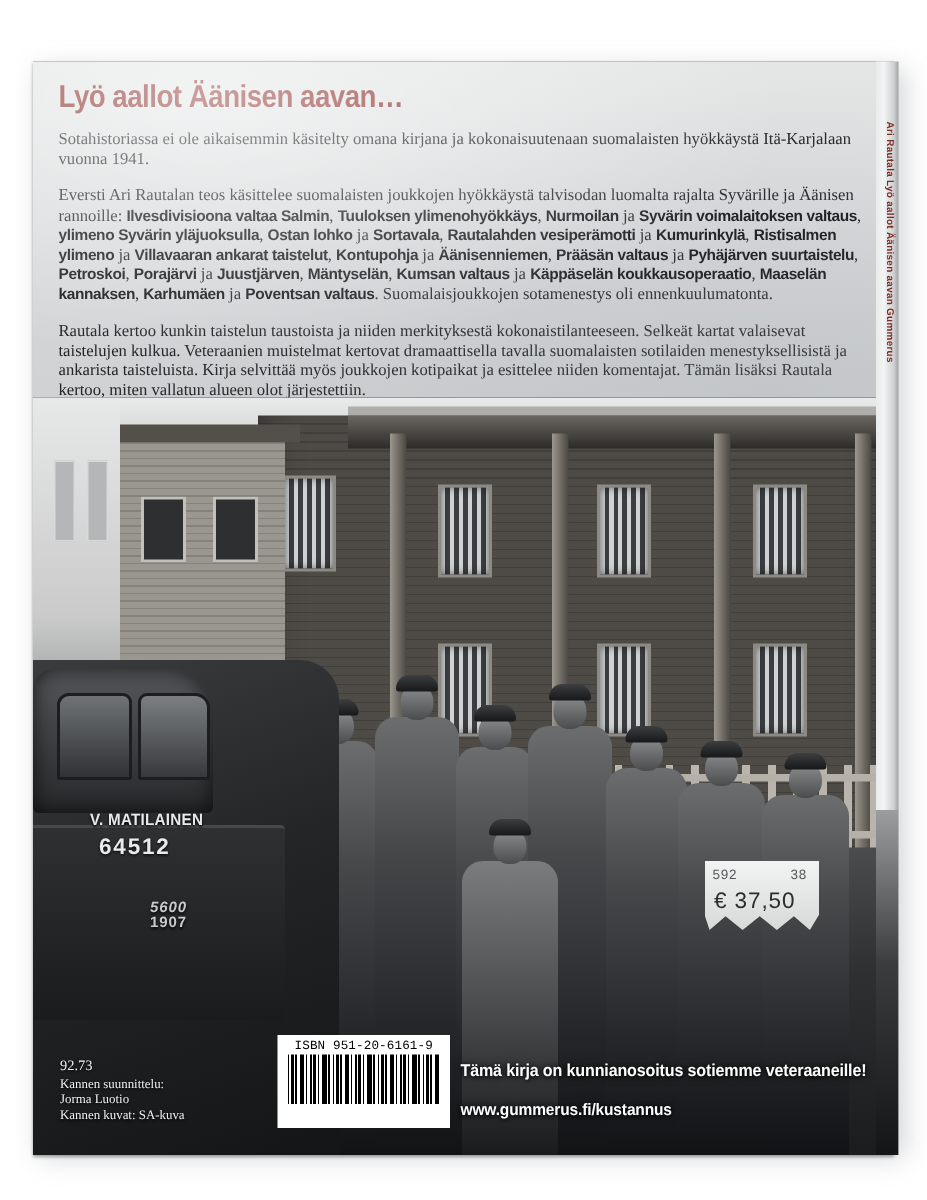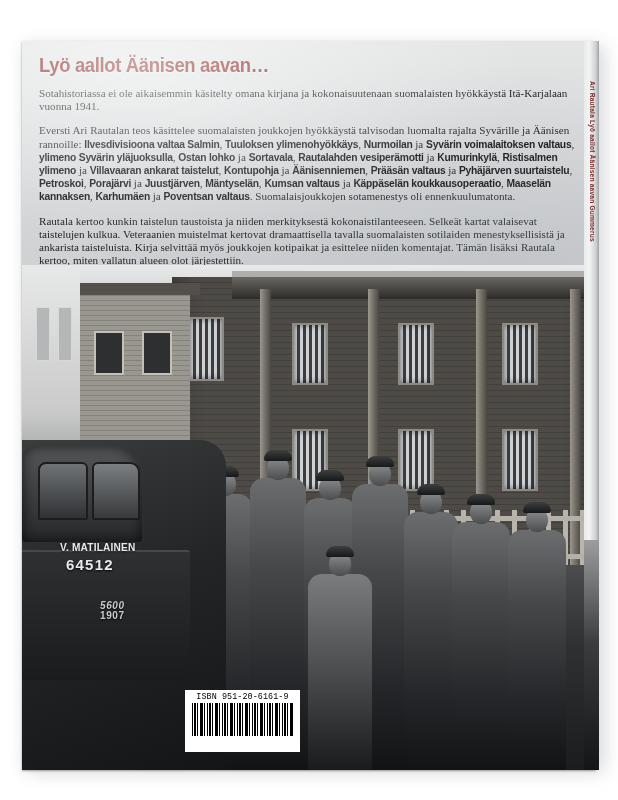--- a/index.html
+++ b/index.html
@@ -490,26 +490,41 @@
         <div class="panel"></div>
       </div>
 
       <div class="truckmark" id="truck-owner">V. MATILAINEN</div>
       <div class="truckmark" id="truck-number">64512</div>
       <div class="truckmark" id="truck-code1">5600</div>
       <div class="truckmark" id="truck-code2">1907</div>
     </div>
   </div>
 
-
+  <div id="price-sticker">
+    <span id="price-code">592</span>
+    <span id="price-code2">38</span>
+    <span id="price-value">€ 37,50</span>
+  </div>
+
+  <div id="credits">
+    <div class="cnum">92.73</div>
+    <div>Kannen suunnittelu:</div>
+    <div>Jorma Luotio</div>
+    <div>Kannen kuvat: SA-kuva</div>
+  </div>
 
   <div id="barcode-box">
     <div id="isbn-text">ISBN 951-20-6161-9</div>
     <div id="bars"></div>
   </div>
 
+  <div id="tagline-block">
+    <div id="tagline">Tämä kirja on kunnianosoitus sotiemme veteraaneille!</div>
+    <div id="publisher-url">www.gummerus.fi/kustannus</div>
+  </div>
 
 </div>
 
 <div id="spine">
   <div class="spine-photo"></div>
   <div id="spine-title">Ari Rautala  Lyö aallot Äänisen aavan  Gummerus</div>
 </div>
 
 </body></html>

